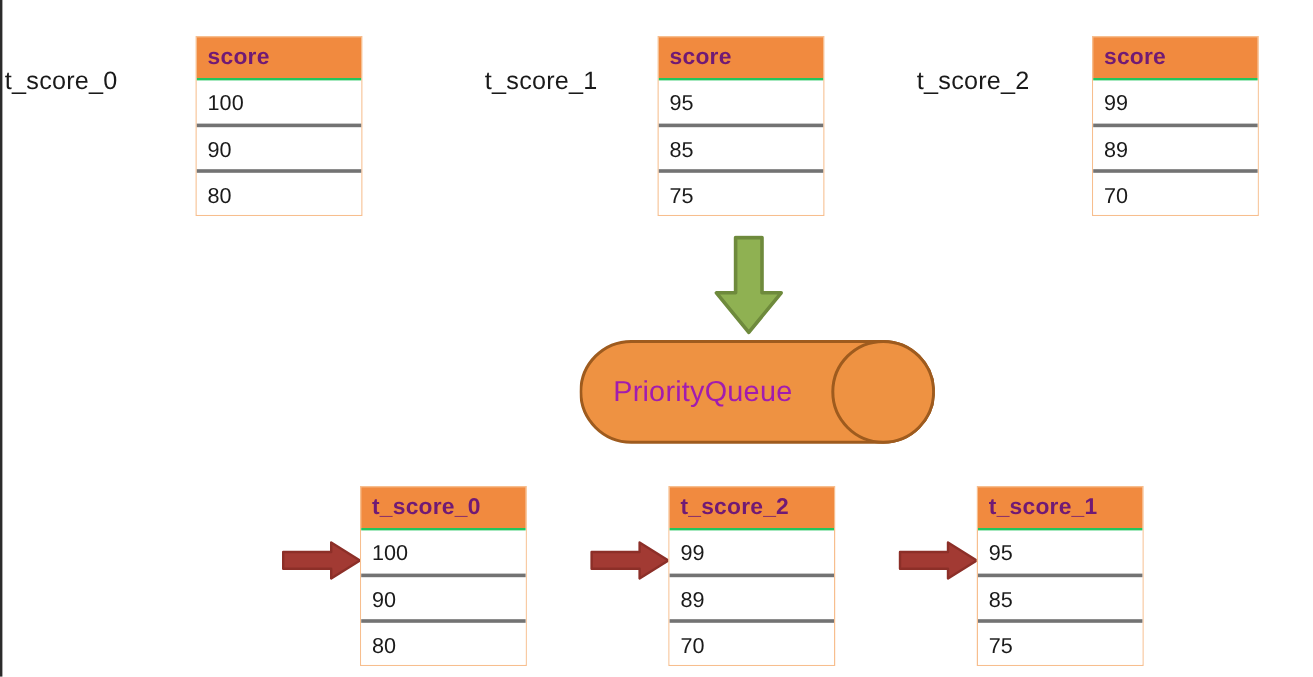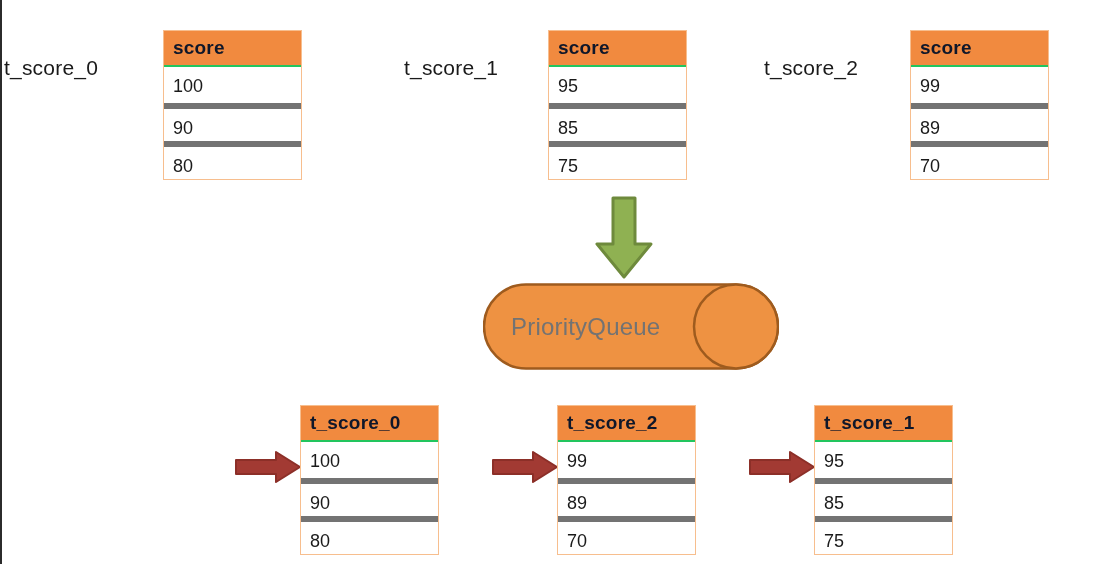--- a/index.html
+++ b/index.html
@@ -32,38 +32,38 @@
   .tbl {
     position: absolute;
     width: 139px;
     border: 1px solid #F7BE8E;
     box-sizing: border-box;
     background: #ffffff;
   }
   .tbl .hdr {
     height: 34px;
     background: #F18A3F;
-    color: #0f172a;
+    color: #701a75;
     font-weight: bold;
     font-size: 19px;
     line-height: 34px;
     padding-left: 9px;
     box-sizing: border-box;
     letter-spacing: 0.2px;
     overflow: hidden;
     white-space: nowrap;
   }
   .tbl .row {
     height: 38px;
     line-height: 38px;
     font-size: 18px;
     color: #1a1a1a;
     padding-left: 9px;
     box-sizing: border-box;
-    border-top: 6px solid #737373;
+    border-top: 3px solid #737373;
     background: #ffffff;
     white-space: nowrap;
   }
   .tbl .row.first { border-top: 2px solid #22c55e; }
 
   
   .green-arrow {
     position: absolute;
     left: 592px;
     top: 196px;
@@ -84,21 +84,21 @@
     left: 0;
     top: 0;
     width: 296px;
     height: 87px;
     display: flex;
     align-items: center;
     justify-content: flex-start;
     padding-left: 28px;
     box-sizing: border-box;
     font-size: 24px;
-    color: #737373;
+    color: #a21caf;
     letter-spacing: 0.2px;
     pointer-events: none;
   }
 
   
   .red-arrow {
     position: absolute;
     width: 68px;
     height: 34px;
   }

